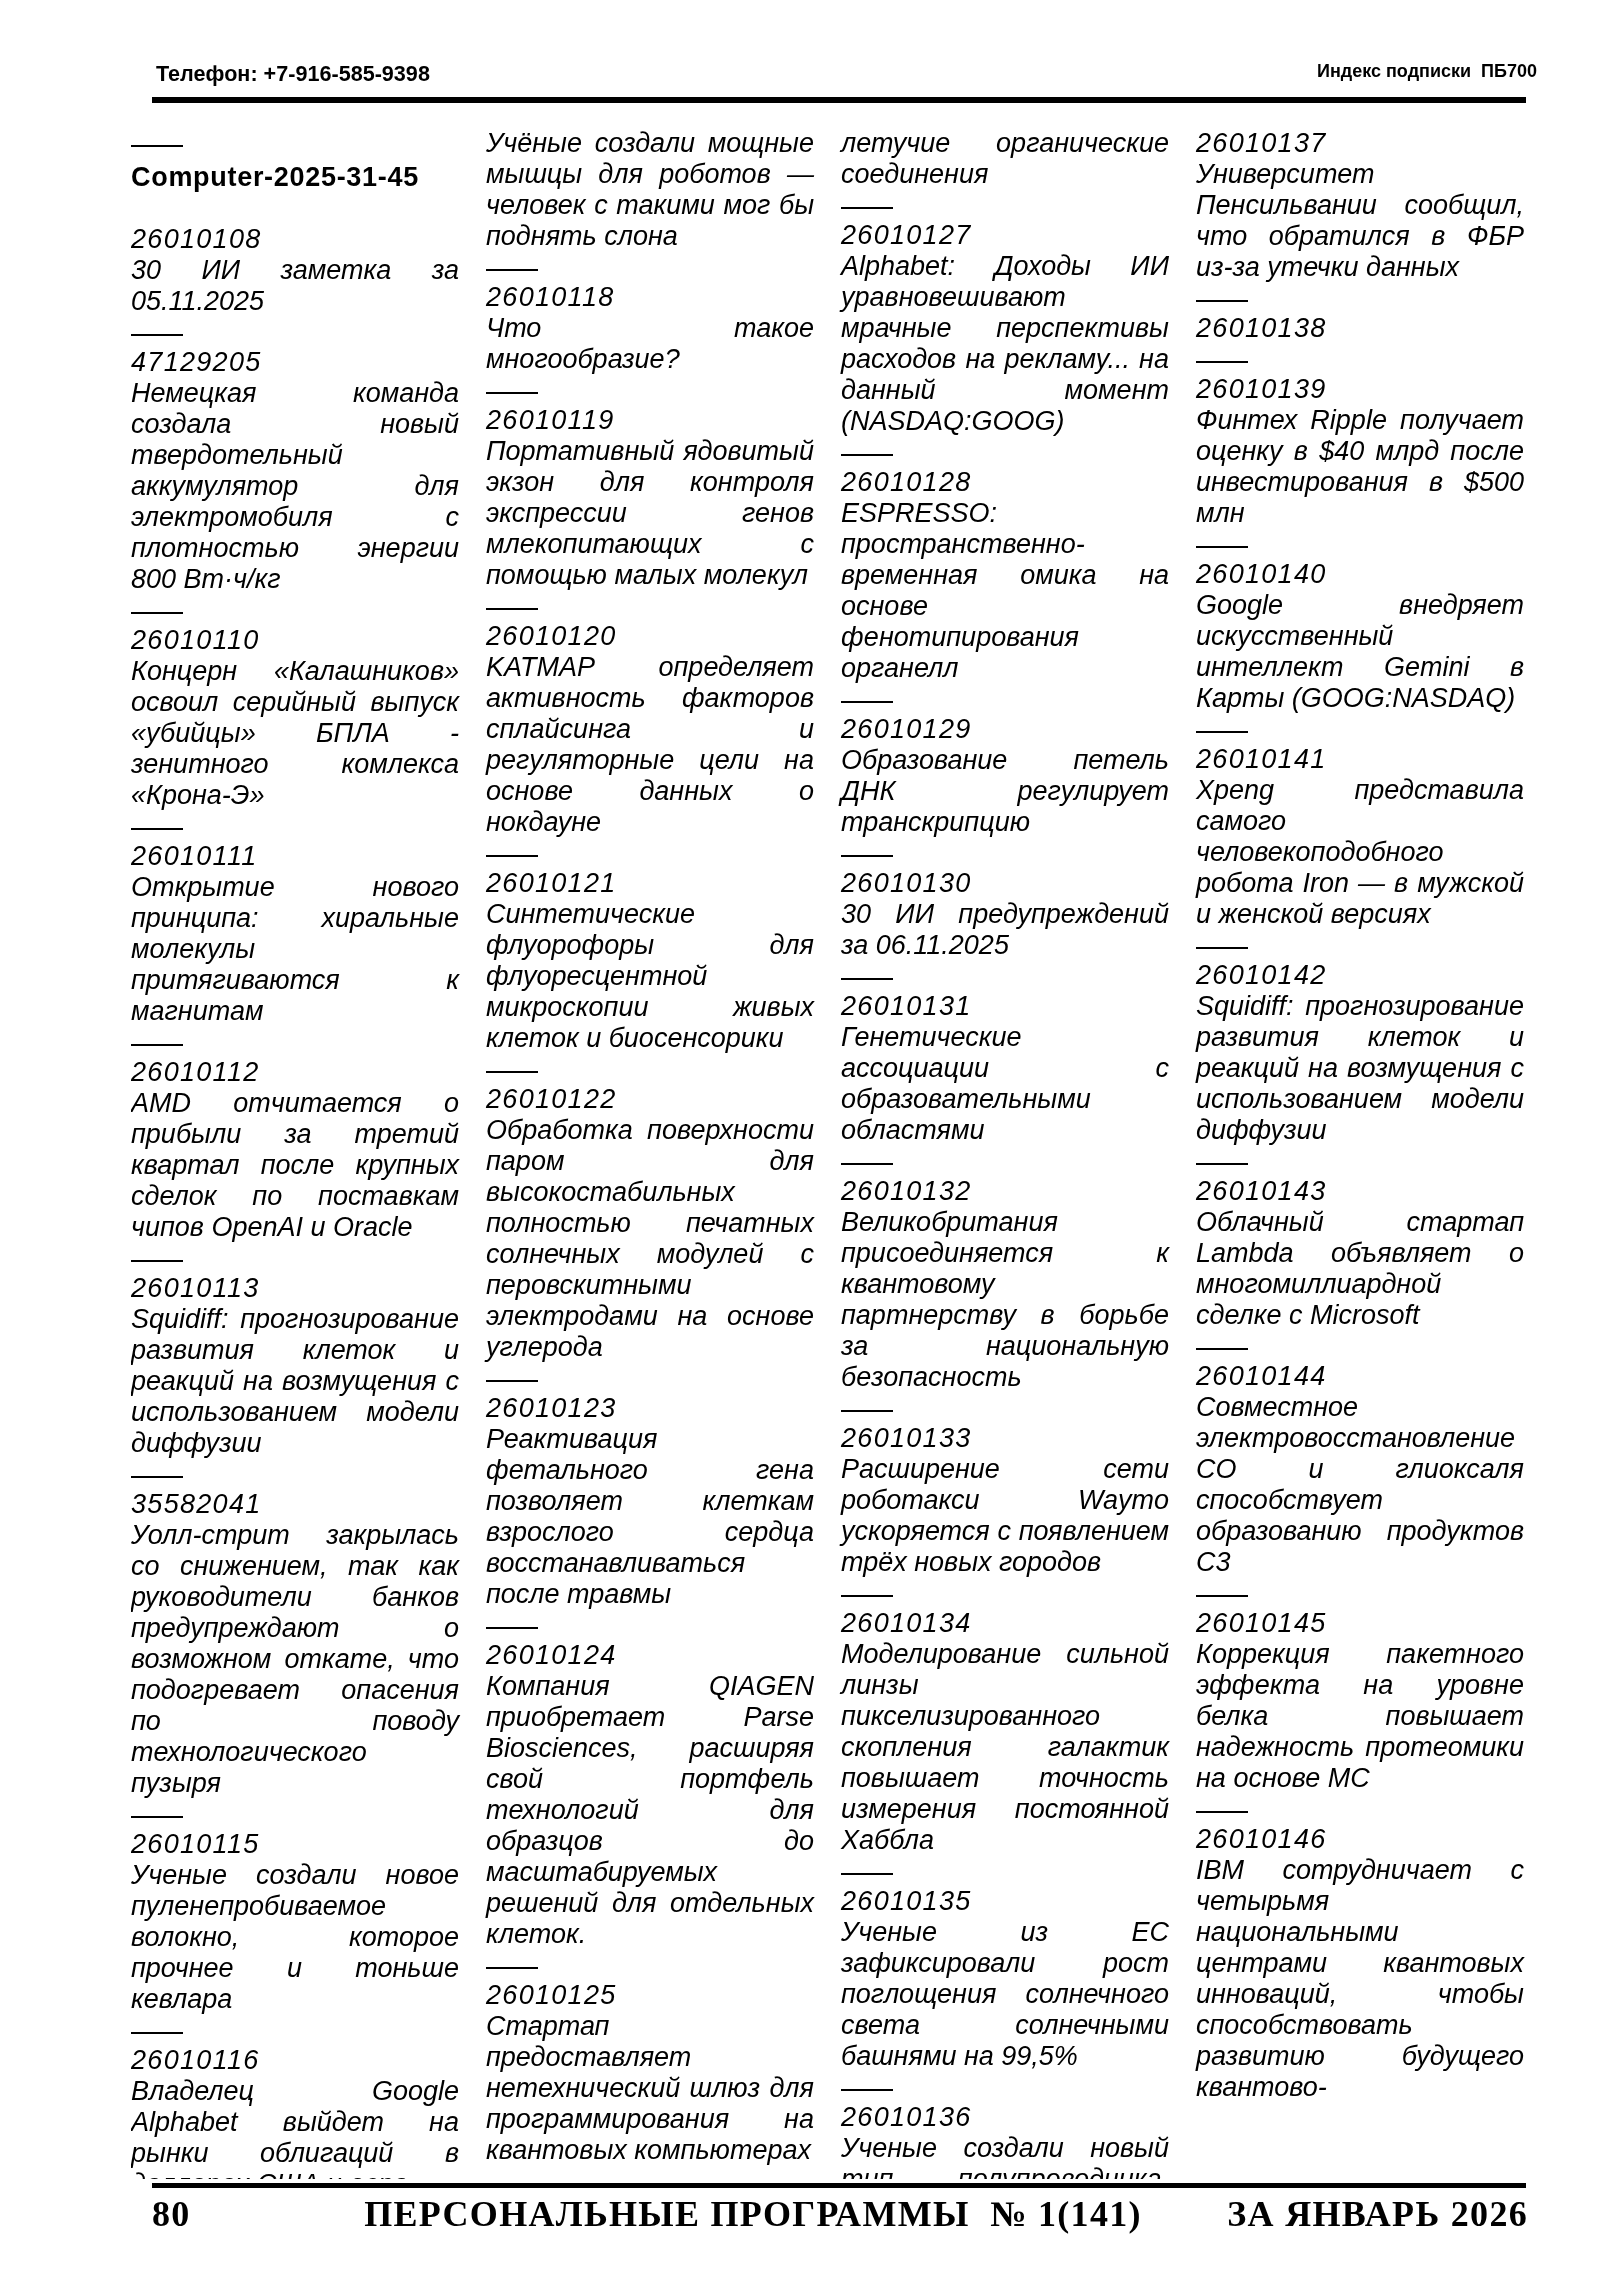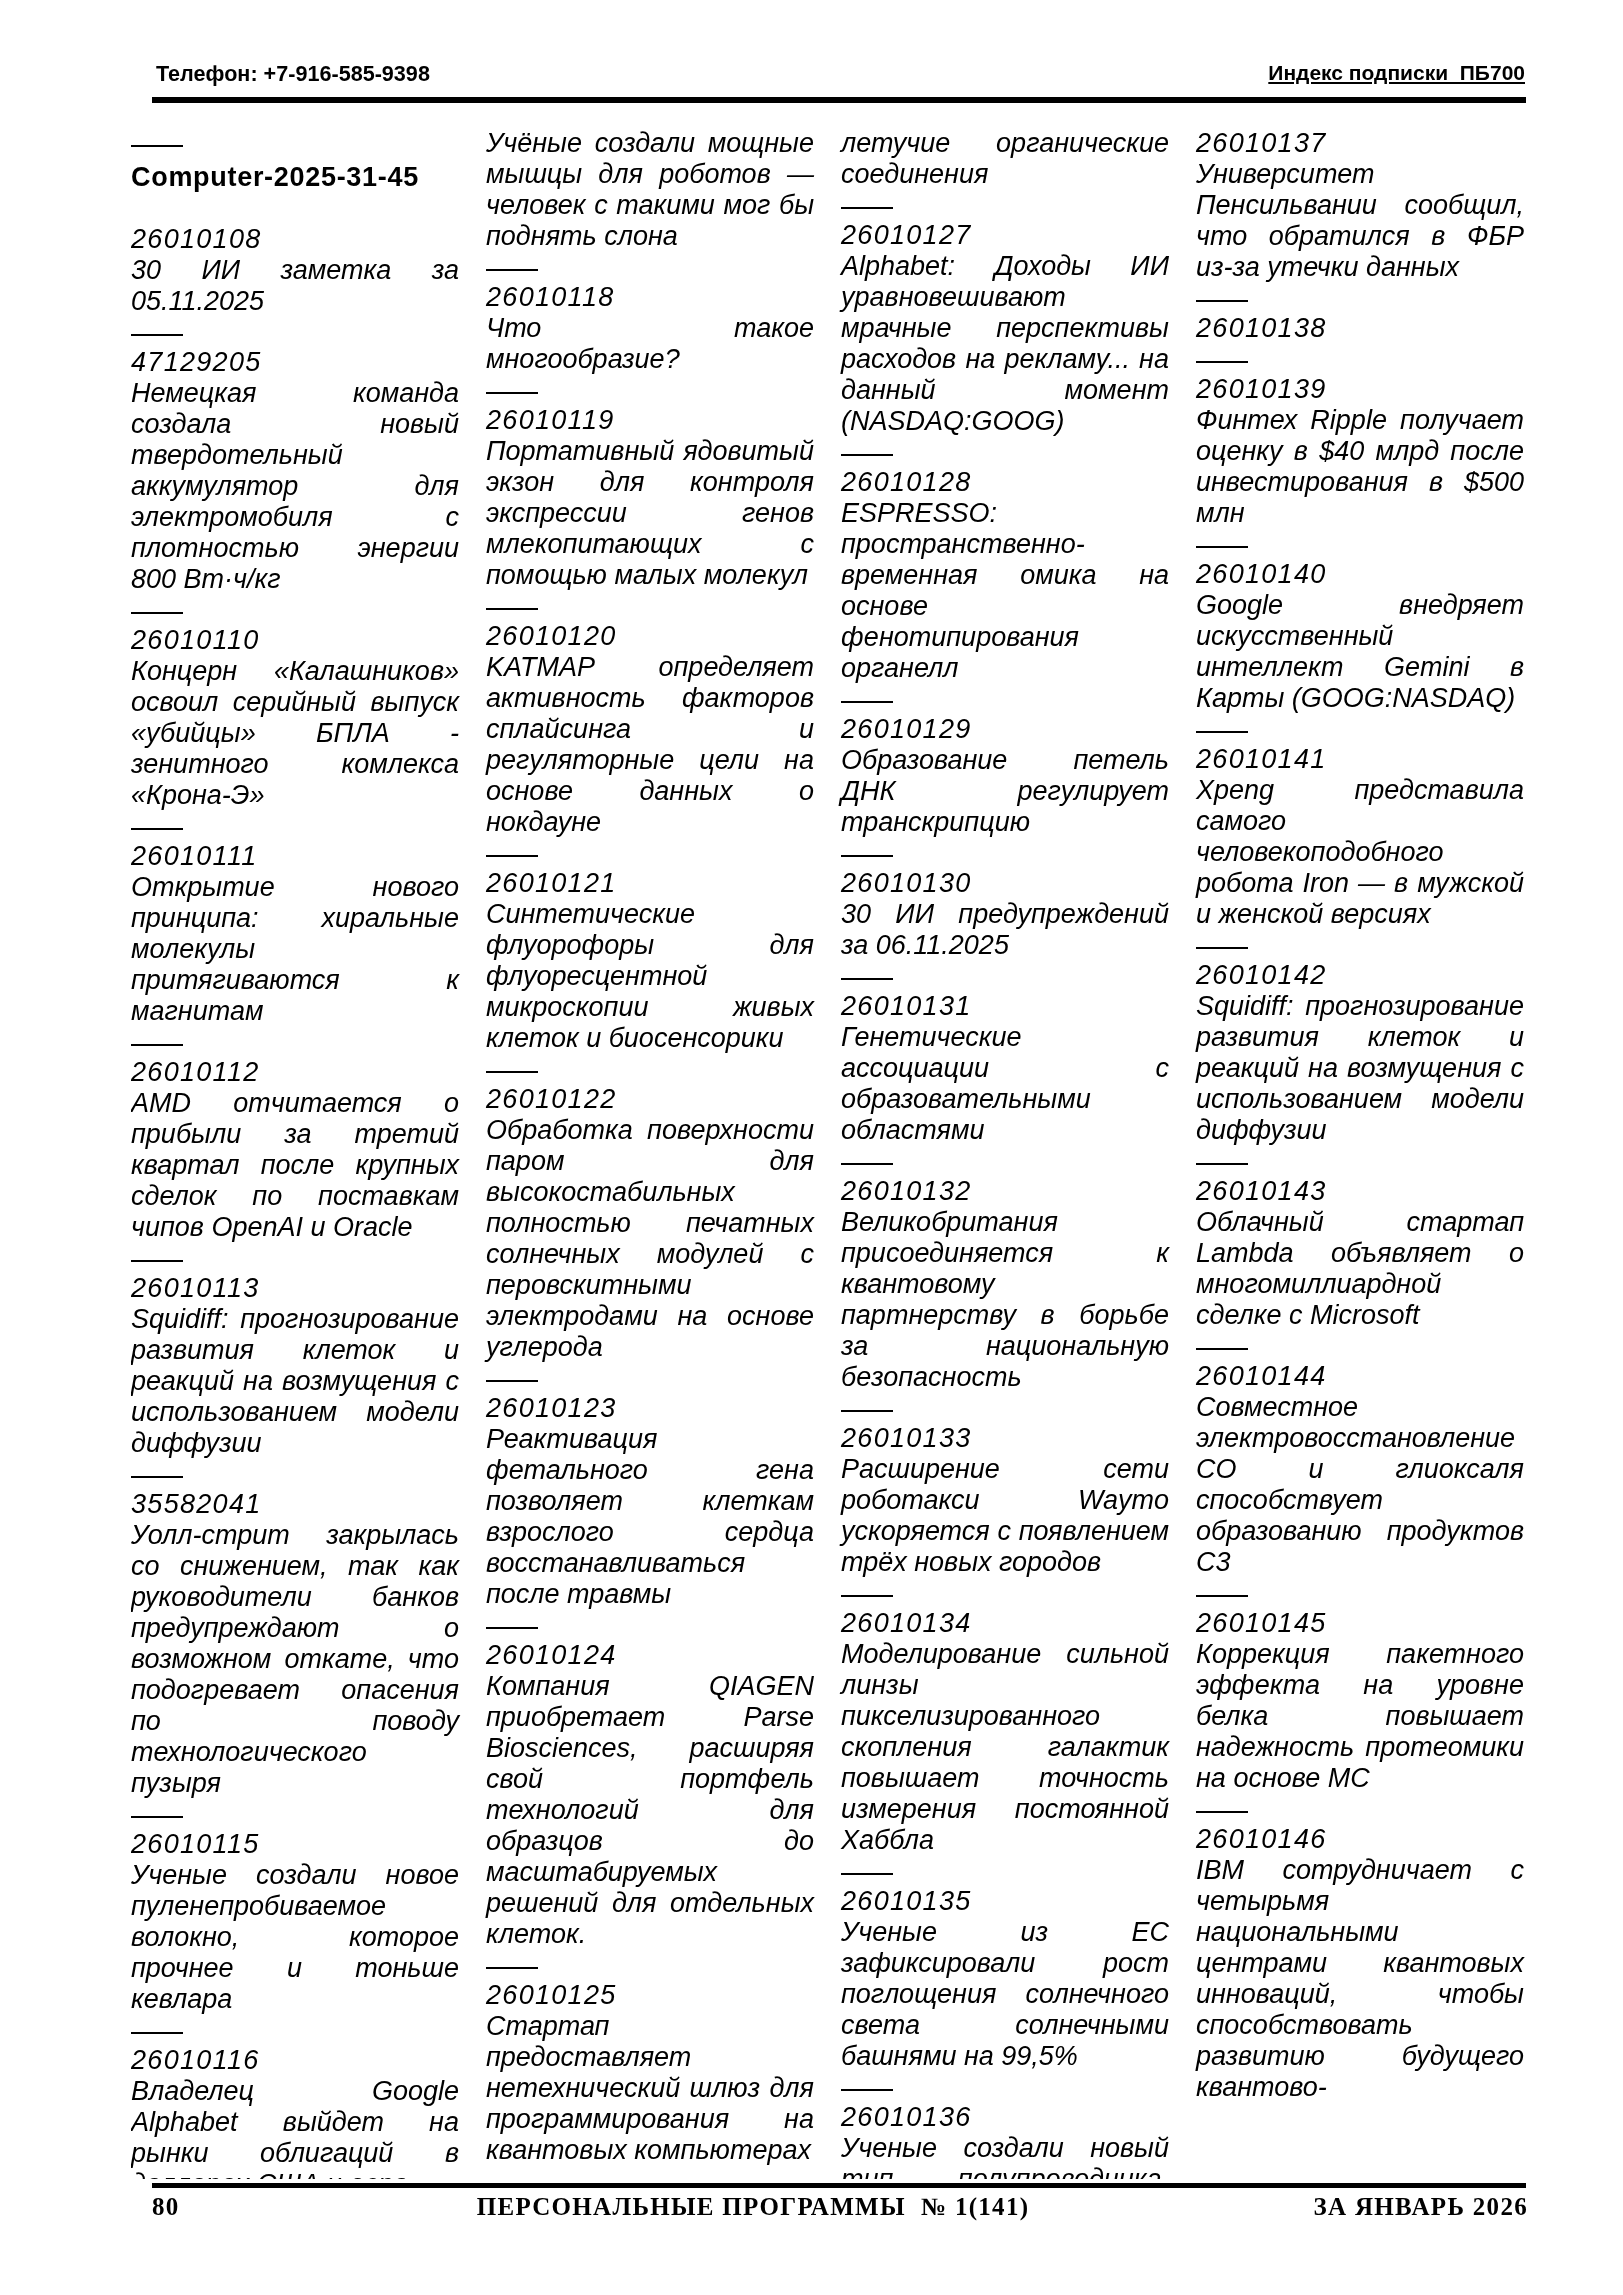--- a/index.html
+++ b/index.html
@@ -1,37 +1,37 @@
 <!DOCTYPE html>
 <html style="font-size:10.5px"><head>
 <meta charset="utf-8">
 <style>
   html,body{margin:0;padding:0;}
   body{
     width:1623px;height:2295px;position:relative;background:#ffffff;color:#000;
     font-family:"Liberation Sans",sans-serif;overflow:hidden;
   }
   .hdr-phone{position:absolute;left:156px;top:61px;font-size:21.6px;font-weight:bold;white-space:pre;}
-  .hdr-index{position:absolute;right:98px;top:61px;font-size:21px;font-weight:bold;white-space:pre;text-decoration:underline;}
+  .hdr-index{position:absolute;right:86px;top:61px;font-size:18px;font-weight:bold;white-space:pre;}
   .hdr-rule{position:absolute;left:152px;top:97px;width:1374px;height:5.9px;background:#000;}
 
   .columns{
     position:absolute;left:131px;top:128px;width:1396px;height:2051px;
     display:flex;gap:27px;overflow:hidden;
   }
   .col{width:328px;flex:0 0 328px;font-size:27px;line-height:31px;}
   .issue-title{font-weight:bold;font-size:27px;text-align:left;margin:15px 0 31px 0;letter-spacing:0.7px;}
   .sep{width:52px;border-top:2.6px solid #000;margin:17px 0 11px 0;}
   .entry{margin:0;font-style:italic;}
   .entry-id{text-align:left;letter-spacing:1.3px;}
   .entry-text{text-align:justify;}
   .cont .entry-text{margin-top:0;}
 
   .ftr-rule{position:absolute;left:152px;top:2183px;width:1374px;height:5.2px;background:#000;}
-  .ftr{font-family:"Liberation Serif",serif;font-weight:bold;font-size:25px;letter-spacing:1.3px;}
+  .ftr{font-family:"Liberation Serif",serif;font-weight:bold;font-size:36px;letter-spacing:1.3px;}
   .ftr-page{position:absolute;left:152px;top:2193px;}
   .ftr-center{position:absolute;left:164px;top:2193px;width:1178px;text-align:center;white-space:pre;}
   .ftr-right{position:absolute;right:95px;top:2193px;}
 </style>
 </head>
 <body>
 
 <div class="hdr-phone">Телефон: +7-916-585-9398</div>
 <div class="hdr-index">Индекс подписки  ПБ700</div>
 <div class="hdr-rule"></div>

